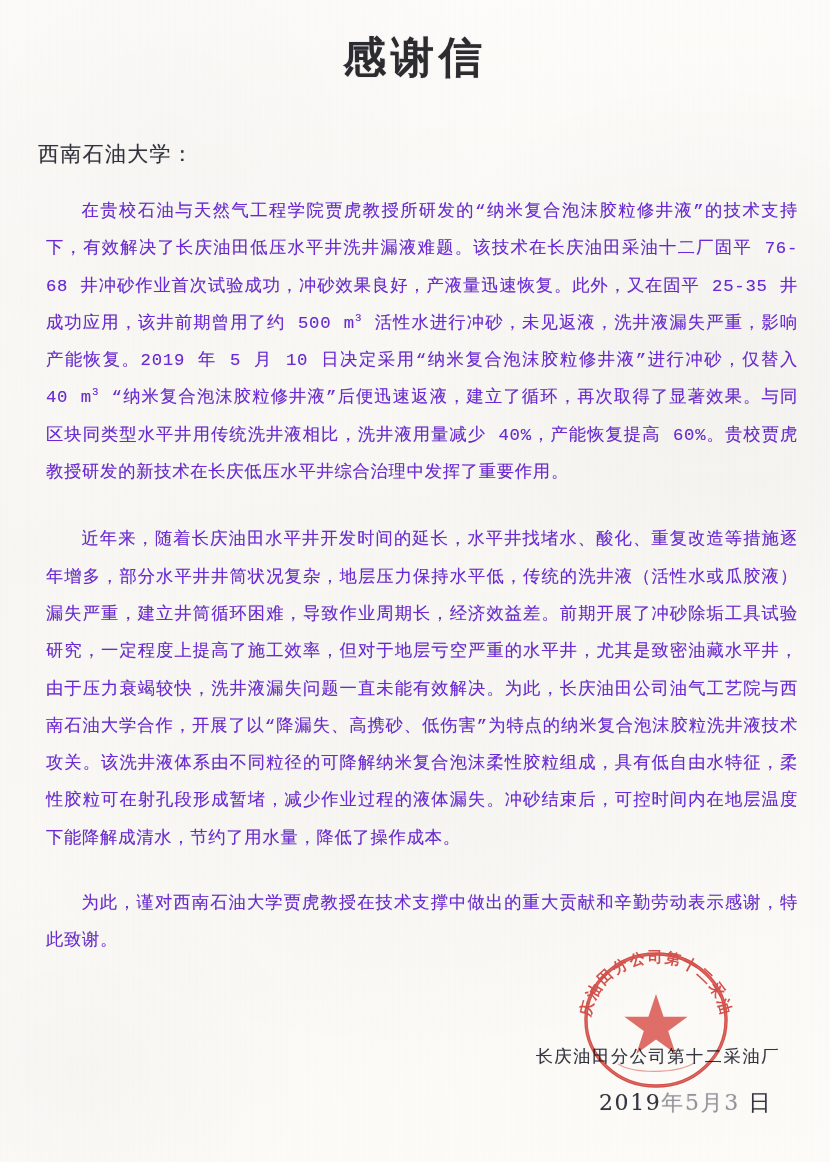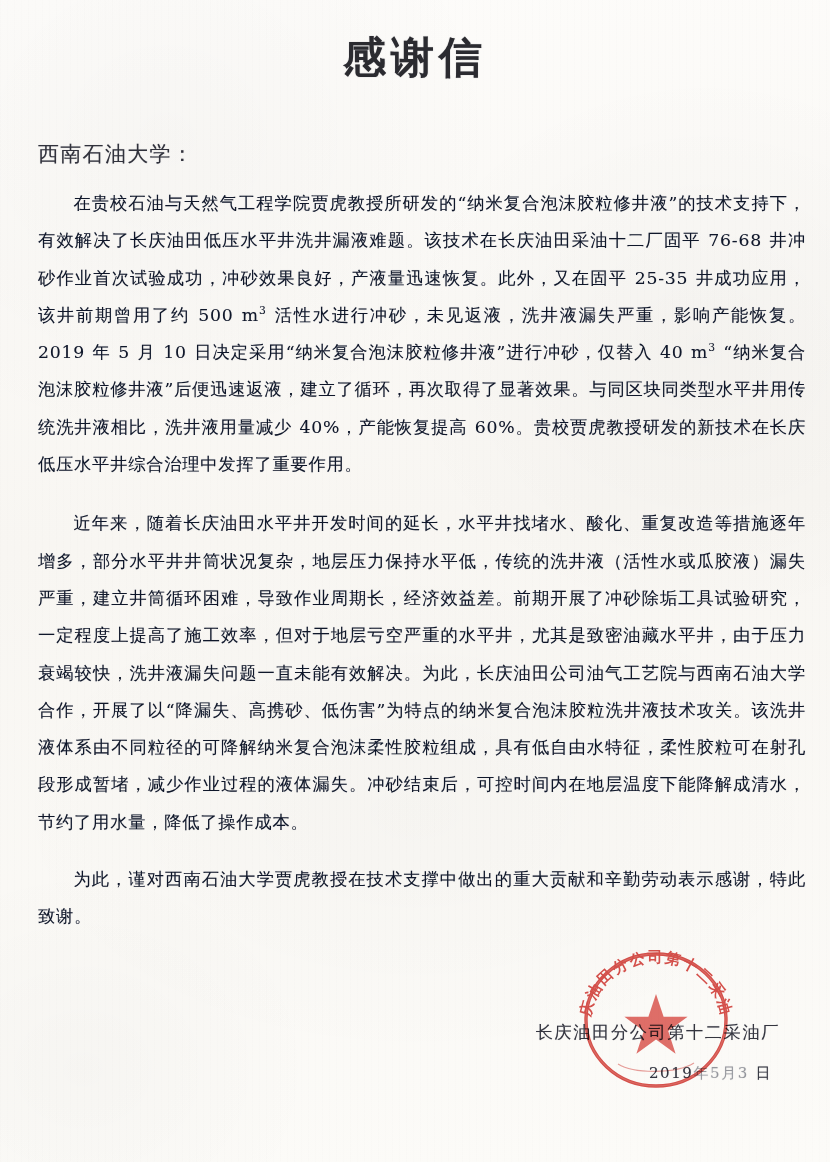--- a/index.html
+++ b/index.html
@@ -74,31 +74,32 @@
 
   .salutation {
     margin-top: 53px;
     font-size: 21px;
     color: #31323c;
     letter-spacing: 1.3px;
     text-shadow: 0 0 0.8px rgba(70,72,88,0.4);
   }
 
   p.para {
-    margin: 0;
+    margin: 8px;
     padding-top: 17px;
     text-indent: 2.05em;
     font-size: 17.3px;
     line-height: 37.3px;
-    color: #0f172a;
+    color: #6d28d9;
     text-align: justify;
     text-justify: inter-character;
     letter-spacing: 0.75px;
     word-spacing: 1px;
     text-shadow: 0 0 0.7px rgba(70,74,92,0.38);
+    font-family: Liberation Mono, monospace;
   }
 
   p.para.p2 { padding-top: 22px; }
   p.para.p3 { padding-top: 20px; }
 
   sup.unit {
     font-size: 0.62em;
     vertical-align: super;
     line-height: 0;
   }
@@ -113,21 +114,21 @@
 
   .sign-org {
     font-size: 17.2px;
     color: #34353f;
     letter-spacing: 1.6px;
     text-shadow: 0 0 0.8px rgba(70,74,92,0.4);
   }
 
   .sign-date {
     margin-top: 20px;
-    font-size: 15px;
+    font-size: 22px;
     color: #34353f;
     letter-spacing: 1.6px;
     padding-right: 8px;
     text-shadow: 0 0 0.8px rgba(70,74,92,0.4);
   }
   .sign-date .blur-ch {
     color: rgba(60,62,74,0.30);
     filter: blur(0.7px);
   }
 

